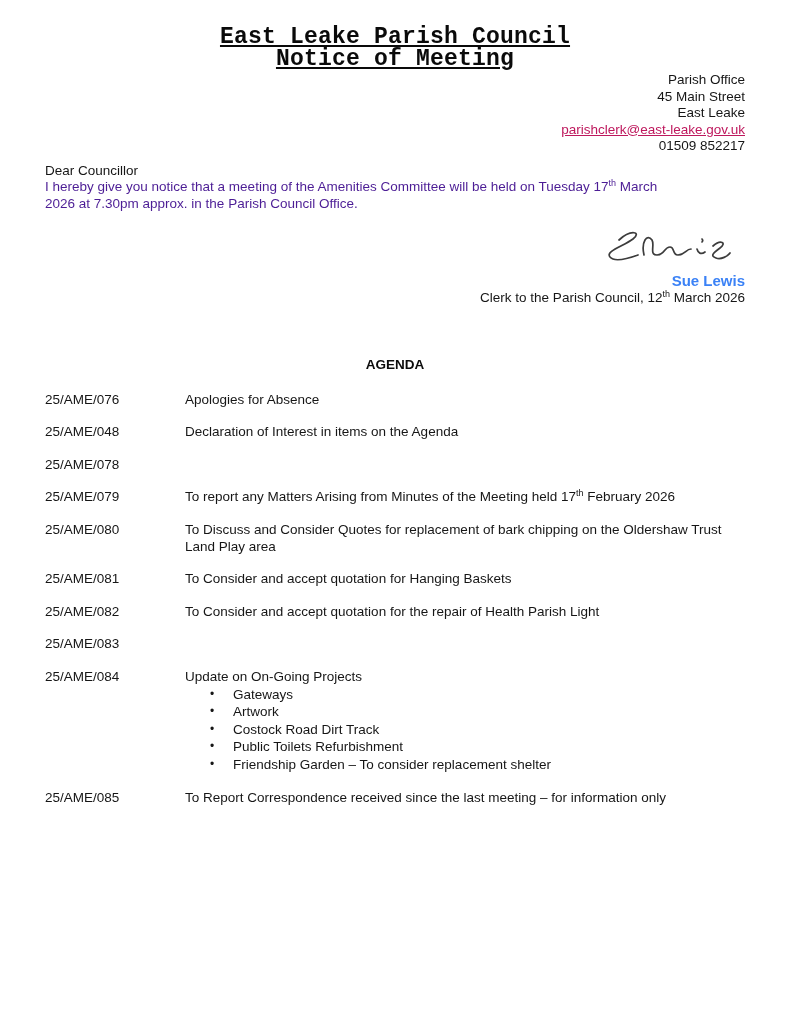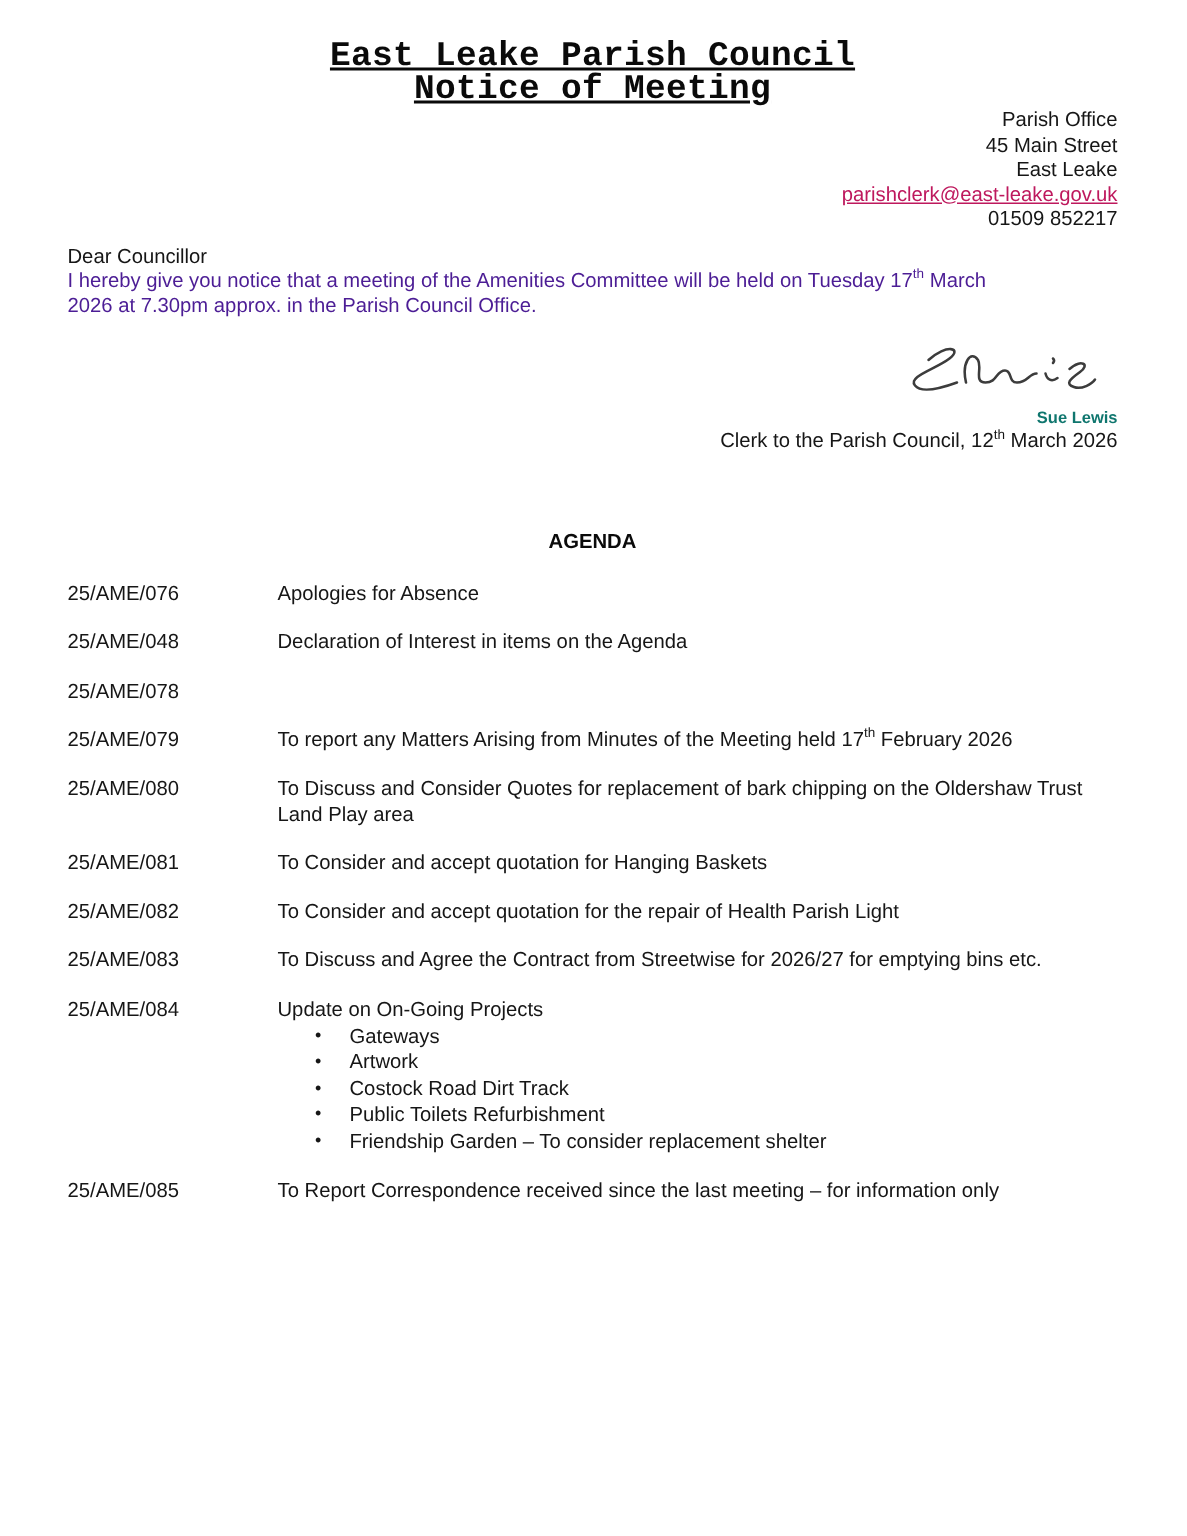--- a/index.html
+++ b/index.html
@@ -28,21 +28,21 @@
   .address-block { text-align: right; font-size: 13.5px; line-height: 16.5px; margin-top: 2px; }
   .address-line { white-space: nowrap; }
   a.email-link { color: #be185d; text-decoration: underline; }
   
   .salutation { font-size: 13.5px; margin-top: 8px; }
   .body-par { font-weight: normal; font-size: 13.5px; line-height: 17px; color: #4c1d95; }
   sup.sp { font-size: 9px; line-height: 0; vertical-align: super; }
   
   .sign-block { text-align: right; margin-top: 14px; }
   .signature-svg { display: inline-block; margin-right: 10px; }
-  .sign-name { font-size: 11px; font-weight: bold; color: #0f766e; margin-top: -2px; }
+  .sign-name { font-size: 15px; font-weight: bold; color: #3b82f6; margin-top: -2px; }
   .sign-role { font-size: 13.5px; margin-top: 1px; }
   
   .agenda-heading { text-align: center; font-weight: bold; font-size: 13.5px; color: #0a0a0a; margin-top: 52px; }
   .agenda-list { margin-top: 19px; }
   .agenda-row { display: flex; font-size: 13.5px; line-height: 17px; margin-bottom: 15.5px; }
   .agenda-ref { width: 140px; flex-shrink: 0; white-space: nowrap; }
   .agenda-desc { width: 560px; }
   .bullet-list { list-style: none; margin: 1px 0 0 0; padding: 0; }
   .bullet-list li { padding-left: 25px; position: relative; line-height: 17.5px; }
   .bullet-list li .dot {
@@ -124,21 +124,20 @@
       <span class="agenda-desc">To Consider and accept quotation for Hanging Baskets</span>
     </div>
 
     <div class="agenda-row">
       <span class="agenda-ref">25/AME/082</span>
       <span class="agenda-desc">To Consider and accept quotation for the repair of Health Parish Light</span>
     </div>
 
     <div class="agenda-row">
       <span class="agenda-ref">25/AME/083</span>
-      <span class="agenda-desc">To Discuss and Agree the Contract from Streetwise for 2026/27 for emptying bins etc.</span>
     </div>
 
     <div class="agenda-row">
       <span class="agenda-ref">25/AME/084</span>
       <span class="agenda-desc">
         <span>Update on On-Going Projects</span>
         <ul class="bullet-list">
           <li><span class="dot">•</span><span class="bullet-text">Gateways</span></li>
           <li><span class="dot">•</span><span class="bullet-text">Artwork</span></li>
           <li><span class="dot">•</span><span class="bullet-text">Costock Road Dirt Track</span></li>

